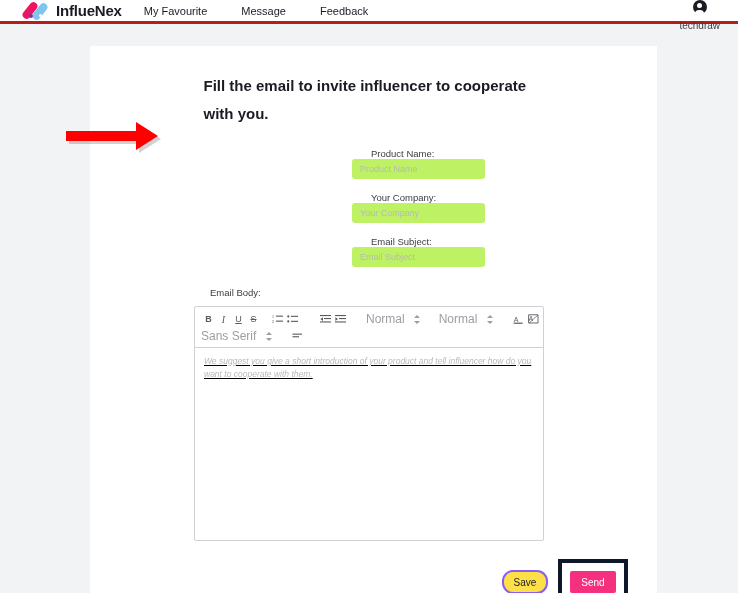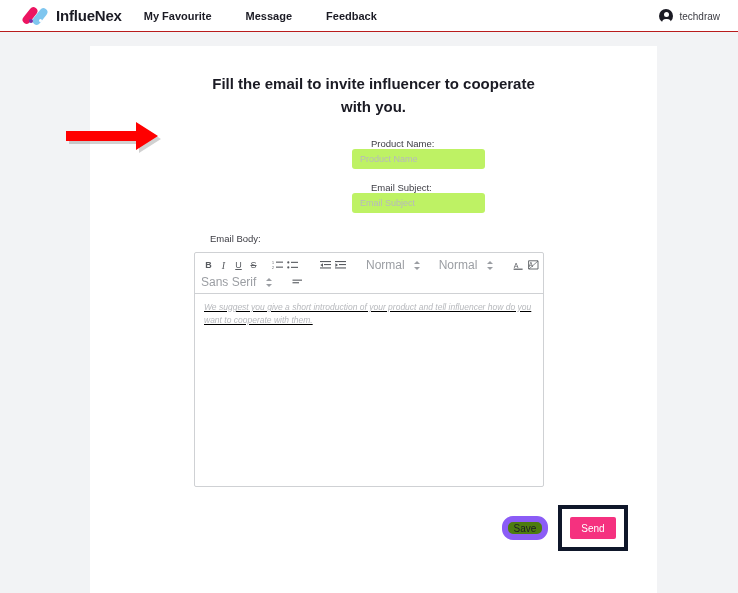--- a/index.html
+++ b/index.html
@@ -11,23 +11,23 @@
   }
 
   body {
     font-family: "Liberation Sans", sans-serif;
     background: #f2f3f5;
     position: relative;
   }
 
   
   .topbar {
-    height: 32px;
+    height: 24px;
     background: #ffffff;
-    border-bottom: 1px solid #b91c1c;
+    border-bottom: 3px solid #b91c1c;
     display: flex;
     align-items: center;
     position: relative;
   }
 
   .brand {
     display: flex;
     align-items: center;
     margin-left: 24px;
     gap: 7px;
@@ -82,38 +82,38 @@
     font-weight: bold;
     color: #1b1b24;
     letter-spacing: -0.2px;
   }
 
   .nav-links {
     display: flex;
     align-items: center;
     margin-left: 22px;
     gap: 34px;
-    font-weight: bold;
   }
   .nav-link {
     font-size: 11px;
     color: #1b1b24;
     cursor: pointer;
     white-space: nowrap;
   }
 
   .user-area {
     position: absolute;
     right: 18px;
     top: 0;
     height: 32px;
     display: flex;
     align-items: center;
     gap: 6px;
     cursor: pointer;
+    flex-direction: column;
   }
   .avatar-icon {
     width: 14px;
     height: 14px;
     border-radius: 50%;
     background: #1b1b24;
     position: relative;
     flex: 0 0 auto;
   }
   .avatar-icon::after {
@@ -148,22 +148,22 @@
     top: 46px;
     width: 567px;
     height: 547px;
     background: #ffffff;
   }
 
   .page-title {
     font-size: 15px;
     font-weight: bold;
     color: #1b1b24;
-    text-align: center;
-    line-height: 23px;
+    text-align: left;
+    line-height: 28px;
     width: 340px;
     margin: 26px auto 0 auto;
   }
 
   
   .form {
     margin-top: 20px;
     padding: 0 14px 0 104px;
   }
 
@@ -285,23 +285,23 @@
     justify-content: flex-end;
     align-items: center;
     gap: 10px;
     margin-top: 18px;
     padding-right: 15px;
   }
 
   .btn-save {
     width: 46px;
     height: 24px;
-    border: 6px solid #8b5cf6;
+    border: 2px solid #8b5cf6;
     border-radius: 11px;
-    background: #4d7c0f;
+    background: #fde047;
     color: #1b1b24;
     font-size: 10px;
     font-family: "Liberation Sans", sans-serif;
     cursor: pointer;
   }
 
   .send-wrap {
     border: 4px solid #0f172a;
     padding: 8px;
     line-height: 0;
@@ -362,20 +362,24 @@
   <div class="page-title">Fill the email to invite influencer to cooperate with you.</div>
 
   <div class="form">
 
     <div class="form-row">
       <span class="form-label">Product Name:</span>
       <input class="text-input" type="text" placeholder="Product Name" style="">
     </div>
 
 
+    <div class="form-row">
+      <span class="form-label">Your Company:</span>
+      <input class="text-input" type="text" placeholder="Your Company" style="">
+    </div>
 
     <div class="form-row">
       <span class="form-label">Email Subject:</span>
       <input class="text-input" type="text" placeholder="Email Subject" style="">
     </div>
 
     <div class="body-label">Email Body:</div>
 
     <div class="editor">
 

